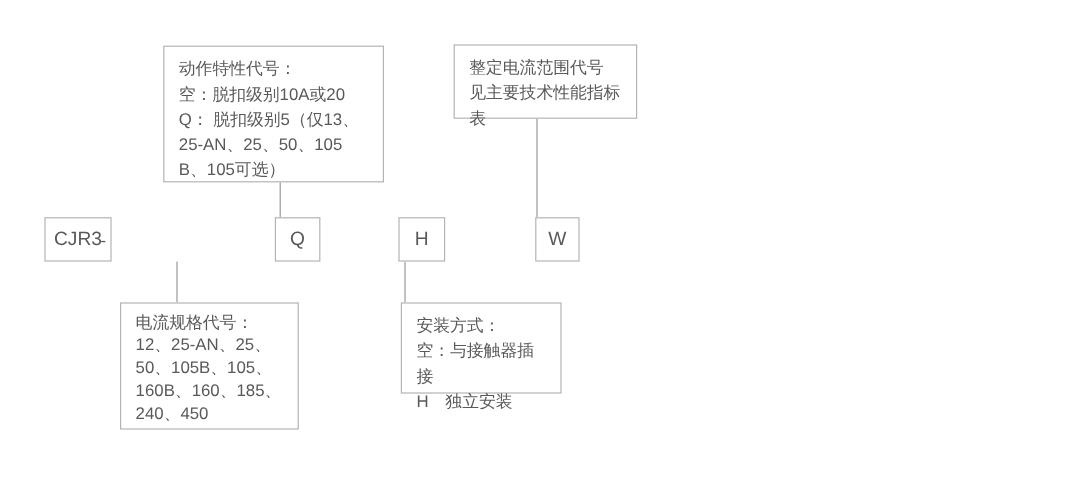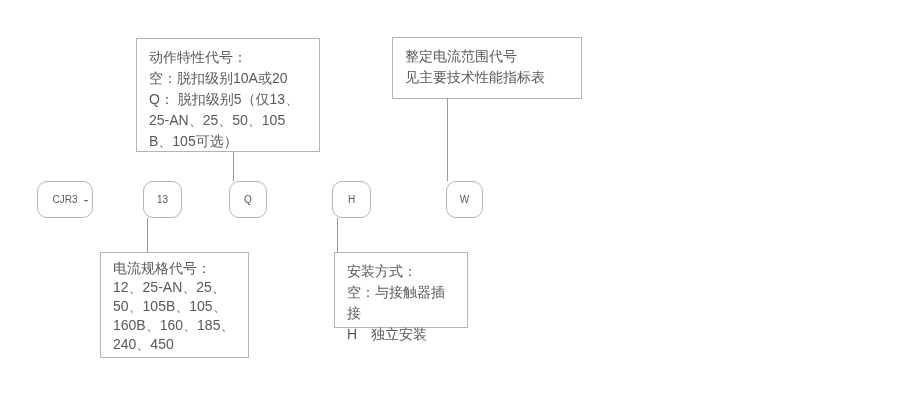--- a/index.html
+++ b/index.html
@@ -26,40 +26,39 @@
   .callout {
     font-size: 14px;
     line-height: 21px;
     padding: 8px 12px;
     white-space: pre-line;
   }
   .code {
     display: flex;
     align-items: center;
     justify-content: center;
-    font-size: 10px;
-    border-radius: 10px;
+    font-size: 16px;
   }
   .separator {
     position: absolute;
     display: flex;
     align-items: center;
     justify-content: center;
     font-size: 14px;
     color: #595959;
   }
   .vline {
     position: absolute;
     width: 1px;
     background: #9a9a9a;
   }
 
   
   .callout-trip-class   { left: 122px; top: 38px;  width: 184px; height: 114px; }
-  .callout-current-range{ left: 378px; top: 37px;  width: 190px; height: 62px;  }
+  .callout-current-range{ left: 364px; top: 37px;  width: 153px; height: 62px;  }
 
   
   .box-prefix { left: 23px;  top: 181px; width: 56px; height: 37px; }
   .sep-dash   { left: 80px;  top: 181px; width: 12px; height: 37px; }
   .box-13     { left: 129px; top: 181px; width: 39px; height: 37px; }
   .box-q      { left: 215px; top: 181px; width: 38px; height: 37px; }
   .box-h      { left: 318px; top: 181px; width: 39px; height: 37px; }
   .box-w      { left: 432px; top: 181px; width: 37px; height: 37px; }
 
   
@@ -88,21 +87,20 @@
 
   <div class="vline vline-q"></div>
   <div class="vline vline-w"></div>
   <div class="vline vline-13"></div>
   <div class="vline vline-h"></div>
 
   <div class="box code box-prefix">CJR3</div>
 
   <div class="separator sep-dash">-</div>
 
-  <div class="box code box-13">13</div>
 
   <div class="box code box-q">Q</div>
 
   <div class="box code box-h">H</div>
 
   <div class="box code box-w">W</div>
 
   <div class="box callout callout-current-spec">电流规格代号：
 12、25-AN、25、
 50、105B、105、

